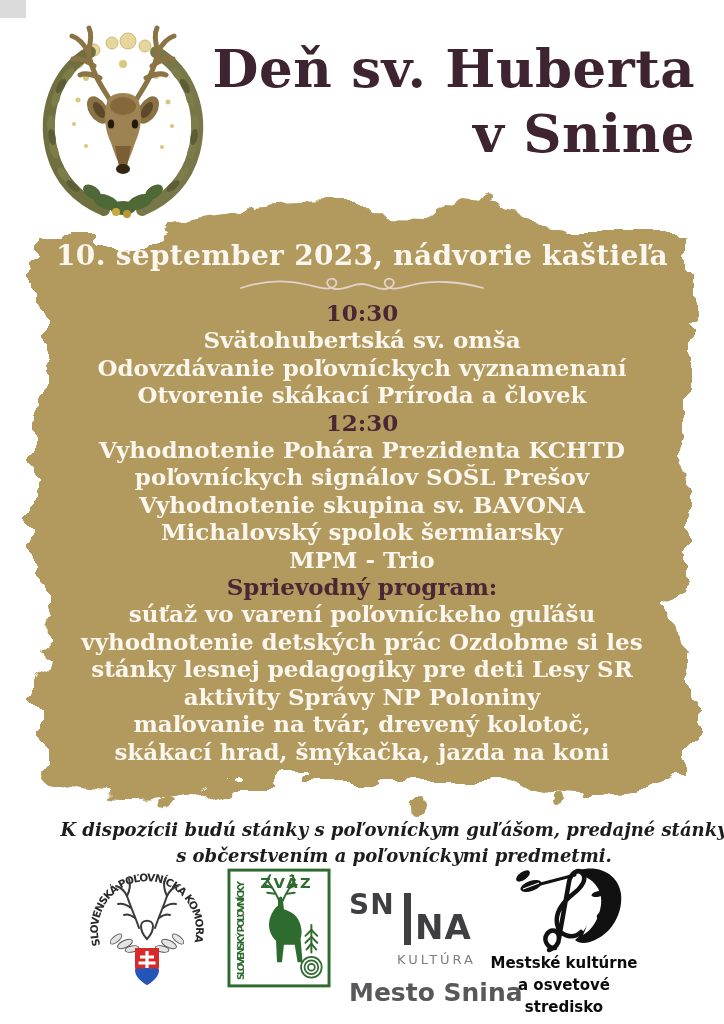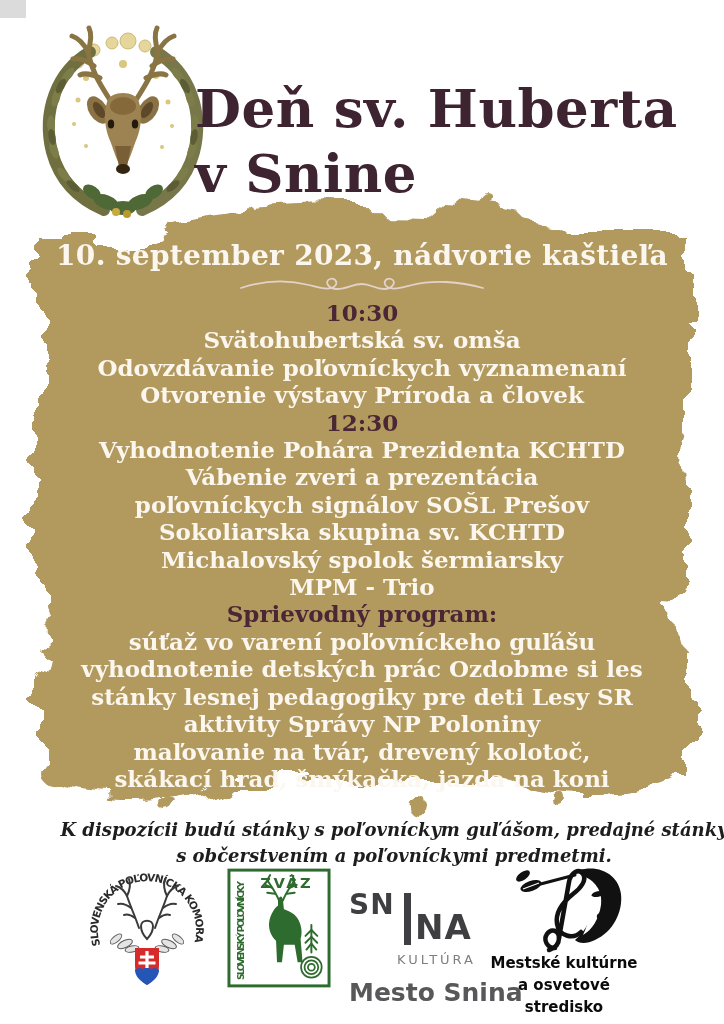--- a/index.html
+++ b/index.html
@@ -2,22 +2,22 @@
 <html><head>
 <meta charset="utf-8">
 <style>
   html,body{margin:0;padding:0;background:#ffffff;}
   .poster{position:relative;width:724px;height:1024px;background:#ffffff;overflow:hidden;
           font-family:"DejaVu Serif", "Liberation Serif", serif;}
   .corner-artifact{position:absolute;left:0;top:0;width:26px;height:18px;background:#dbdbdb;}
 
   
   .deer-art{position:absolute;left:28px;top:20px;width:190px;height:200px;}
-  .title{position:absolute;left:195px;top:34px;width:500px;text-align:left;
-         color:#3e2330;font-weight:700;margin-top:40px;}
+  .title{position:absolute;left:195px;top:34px;width:500px;text-align:right;
+         color:#3e2330;font-weight:700;}
   .title .l1{font-size:53px;line-height:68px;letter-spacing:.5px;}
   .title .l2{font-size:53px;line-height:62px;letter-spacing:.5px;}
 
   
   .splotch{position:absolute;left:0;top:0;width:724px;height:1024px;}
   .banner-content{position:absolute;left:0;top:239px;width:724px;text-align:center;}
   .date-line{font-size:28px;font-weight:700;color:#fbf6ee;letter-spacing:.3px;line-height:34px;}
   .divider{display:block;margin:1px auto 0;}
   .schedule{margin-top:1px;font-size:23px;font-weight:700;line-height:27.4px;color:#fbf6ee;}
   .schedule .sline{white-space:nowrap;}
@@ -156,26 +156,25 @@
   <div class="banner-content">
     <div class="date-line">10. september 2023, nádvorie kaštieľa</div>
     <svg class="divider" width="250" height="24" viewBox="0 0 250 24">
       <path d="M4,14 C28,6 52,6 72,11 C80,13 88,16 94,14 C103,11 99,3 93,5 C87,7 91,15 100,15 C110,15 116,10 125,10 C134,10 138,15 147,15 C156,15 160,7 154,5 C148,3 144,11 153,14 C159,16 167,13 175,11 C195,6 222,7 246,14" stroke="#e3d1ca" stroke-width="1.8" fill="none" stroke-linecap="round"></path>
     </svg>
     <div class="schedule">
 
     <div class="sline accent">10:30</div>
         <div class="sline">Svätohubertská sv. omša</div>
         <div class="sline">Odovzdávanie poľovníckych vyznamenaní</div>
-        <div class="sline">Otvorenie výstavy Príroda a človek</div>
+        <div class="sline">Otvorenie skákací Príroda a človek</div>
         <div class="sline accent">12:30</div>
         <div class="sline">Vyhodnotenie Pohára Prezidenta KCHTD</div>
-        <div class="sline">Vábenie zveri a prezentácia</div>
         <div class="sline">poľovníckych signálov SOŠL Prešov</div>
-        <div class="sline">Sokoliarska skupina sv. KCHTD</div>
+        <div class="sline">Vyhodnotenie skupina sv. BAVONA</div>
         <div class="sline">Michalovský spolok šermiarsky</div>
         <div class="sline">MPM - Trio</div>
         <div class="sline accent">Sprievodný program:</div>
         <div class="sline">súťaž vo varení poľovníckeho guľášu</div>
         <div class="sline">vyhodnotenie detských prác Ozdobme si les</div>
         <div class="sline">stánky lesnej pedagogiky pre deti Lesy SR</div>
         <div class="sline">aktivity Správy NP Poloniny</div>
         <div class="sline">maľovanie na tvár, drevený kolotoč,</div>
         <div class="sline">skákací hrad, šmýkačka, jazda na koni</div>
       </div>

